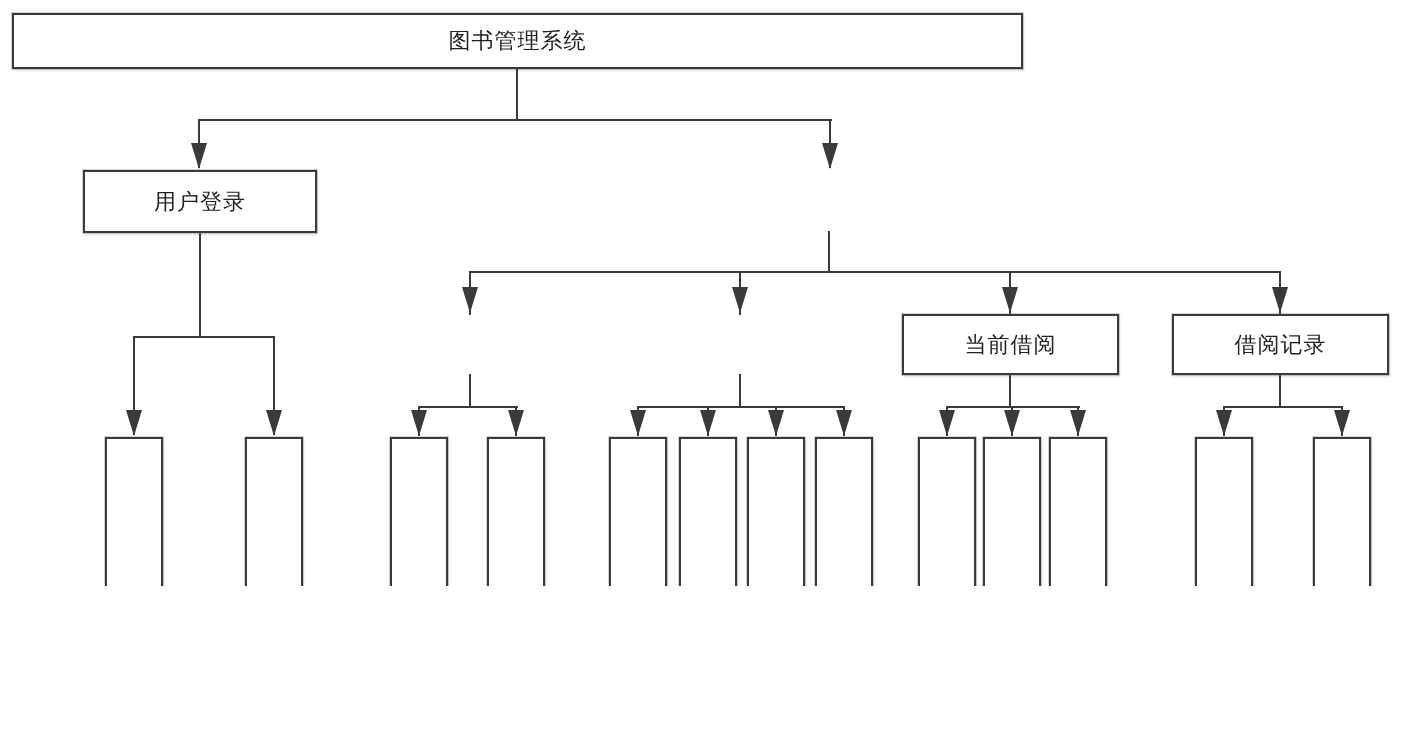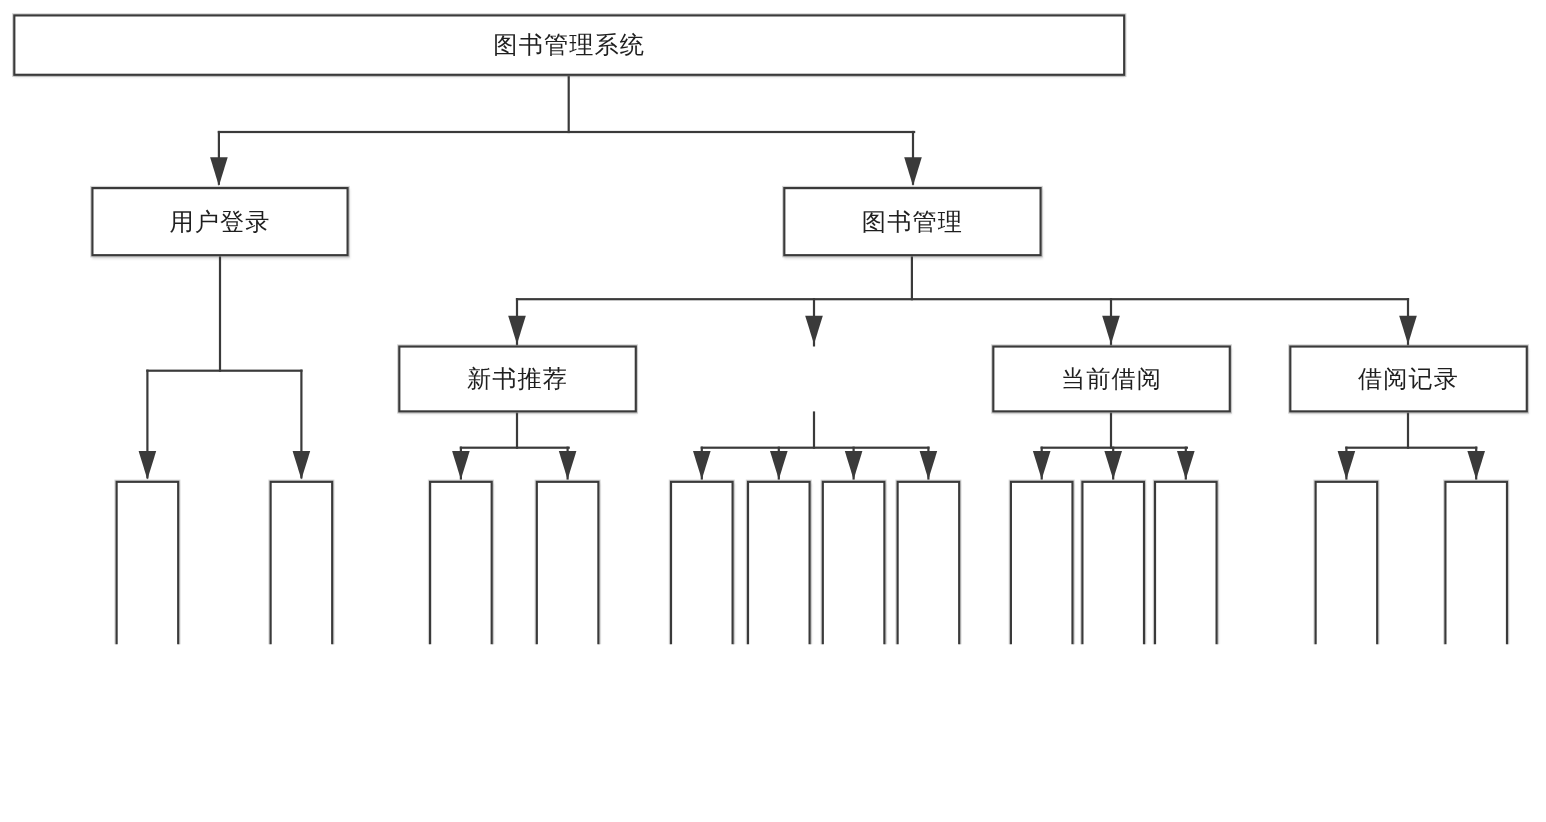--- a/index.html
+++ b/index.html
@@ -78,27 +78,21 @@
 
 <div class="canvas">
 
   <div class="box h" style="left:12px;top:13px;width:1011px;height:56px">
     <span>图书管理系统</span>
   </div>
 
   <div class="box h" style="left:83px;top:170px;width:234px;height:63px">
     <span>用户登录</span>
   </div>
-  <div class="box h" style="left:712px;top:170px;width:235px;height:63px">
-    <span>图书管理</span>
-  </div>
-
-  <div class="box h" style="left:362px;top:314px;width:217px;height:61px">
-    <span>新书推荐</span>
-  </div>
+
   <div class="box h" style="left:902px;top:314px;width:217px;height:61px">
     <span>当前借阅</span>
   </div>
   <div class="box h" style="left:1172px;top:314px;width:217px;height:61px">
     <span>借阅记录</span>
   </div>
 
   <div class="box v" style="left:105px;top:437px;width:58px;height:298px">
     <span>用户登录</span>
   </div>

